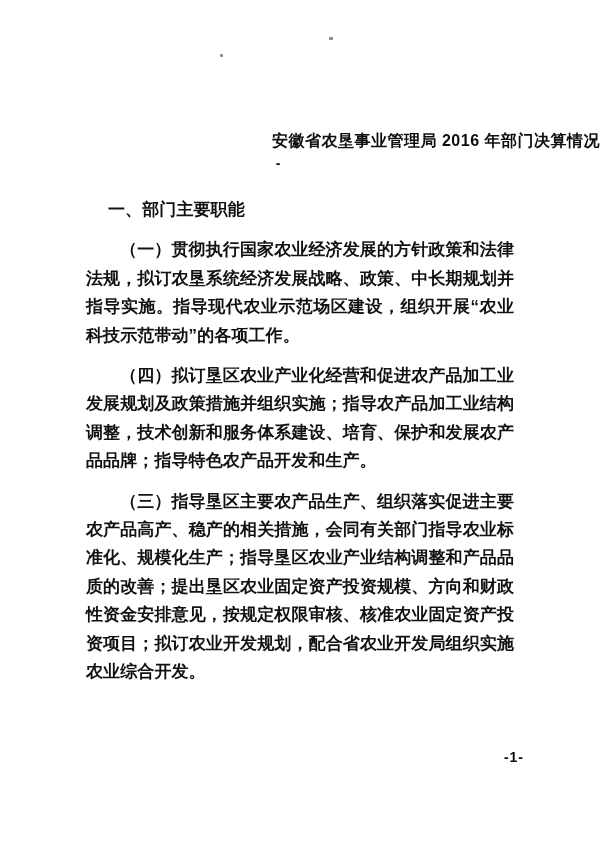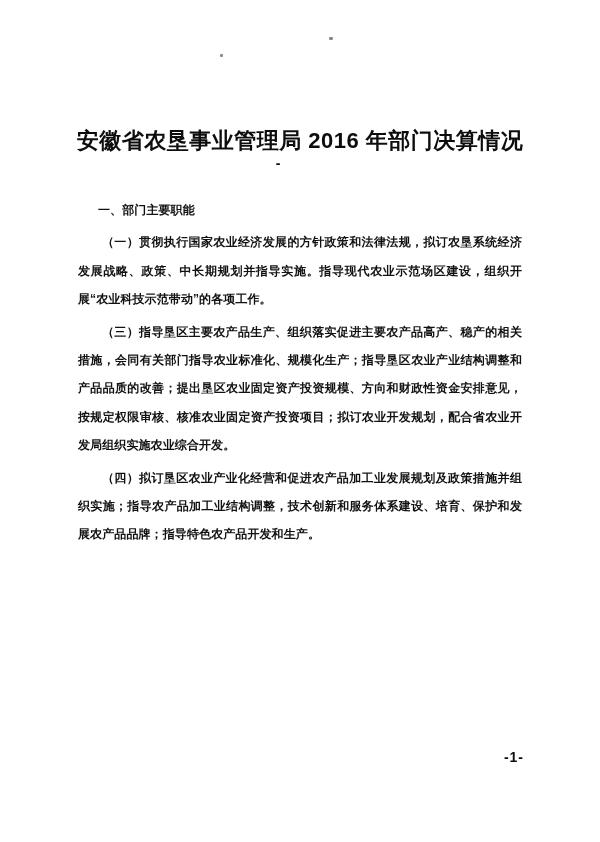--- a/index.html
+++ b/index.html
@@ -12,53 +12,53 @@
     width: 600px;
     height: 842px;
     background: #ffffff;
     overflow: hidden;
     font-family: "Liberation Sans", sans-serif;
     color: #151515;
   }
   .doc-title {
     margin: 0;
     padding-top: 126px;
-    text-align: center;
-    font-size: 22px;
+    text-align: right;
+    font-size: 16px;
     line-height: 30px;
     font-weight: bold;
     letter-spacing: 0.5px;
     color: #0d0d0d;
   }
   .title-dash {
     text-align: center;
     font-size: 14px;
     line-height: 14px;
     font-weight: bold;
     color: #0d0d0d;
     transform: translateX(-22px);
   }
   .doc-body {
     width: 452px;
     margin: 26px auto 0 auto;
-    font-size: 12px;
+    font-size: 17px;
     line-height: 28.4px;
     letter-spacing: 0.1px;
     text-align: justify;
     text-justify: inter-ideograph;
     font-weight: bold;
     color: #111111;
   }
   .section-heading {
     margin: 0;
     text-indent: 2em;
     font-weight: bold;
   }
   .para {
-    margin: 4px;
+    margin: 12px;
     text-indent: 2em;
   }
   .page-number {
     position: absolute;
     right: 76px;
     bottom: 77px;
     font-size: 14px;
     font-weight: bold;
     letter-spacing: 1px;
     color: #0d0d0d;
@@ -79,19 +79,19 @@
   <div class="speck speck-1"></div>
   <div class="speck speck-2"></div>
 
   <h1 class="doc-title">安徽省农垦事业管理局 2016 年部门决算情况</h1>
 
   <div class="title-dash">-</div>
 
   <div class="doc-body">
     <p class="section-heading">一、部门主要职能</p>
     <p class="para">（一）贯彻执行国家农业经济发展的方针政策和法律法规，拟订农垦系统经济发展战略、政策、中长期规划并指导实施。指导现代农业示范场区建设，组织开展“农业科技示范带动”的各项工作。</p>
+    <p class="para">（四）拟订垦区农业产业化经营和促进农产品加工业发展规划及政策措施并组织实施；指导农产品加工业结构调整，技术创新和服务体系建设、培育、保护和发展农产品品牌；指导特色农产品开发和生产。</p>
     <p class="para">（三）指导垦区主要农产品生产、组织落实促进主要农产品高产、稳产的相关措施，会同有关部门指导农业标准化、规模化生产；指导垦区农业产业结构调整和产品品质的改善；提出垦区农业固定资产投资规模、方向和财政性资金安排意见，按规定权限审核、核准农业固定资产投资项目；拟订农业开发规划，配合省农业开发局组织实施农业综合开发。</p>
-    <p class="para">（四）拟订垦区农业产业化经营和促进农产品加工业发展规划及政策措施并组织实施；指导农产品加工业结构调整，技术创新和服务体系建设、培育、保护和发展农产品品牌；指导特色农产品开发和生产。</p>
   </div>
 
   <div class="page-number">-1-</div>
 
 </div>
 
 </body></html>

